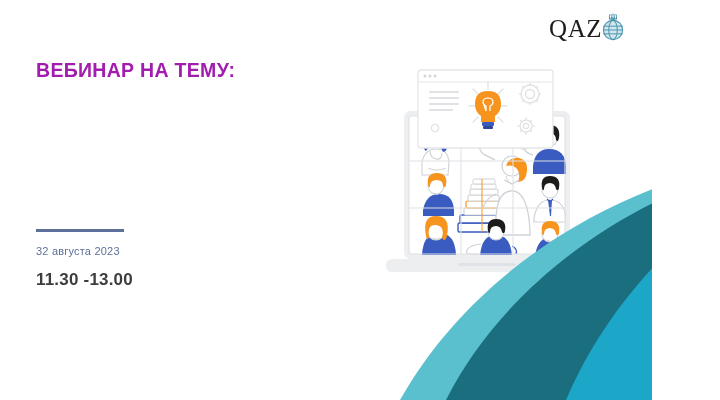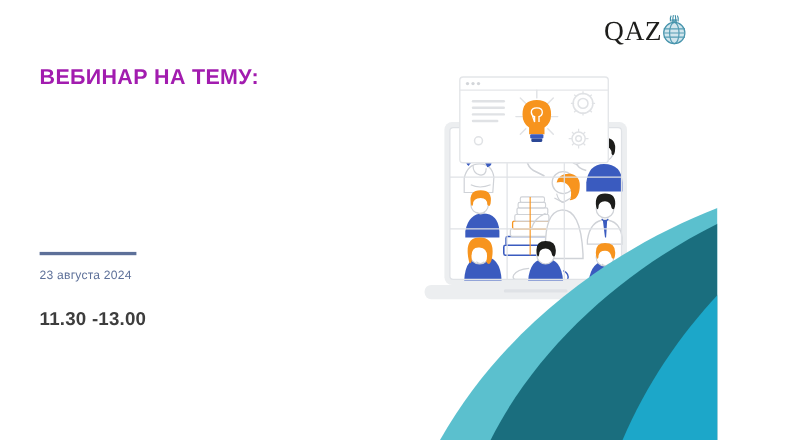--- a/index.html
+++ b/index.html
@@ -77,21 +77,21 @@
     position: absolute;
     left: 36px;
     top: 245px;
     font-size: 11px;
     color: #5d7099;
     letter-spacing: 0.2px;
   }
   #time {
     position: absolute;
     left: 36px;
-    top: 280px;
+    top: 270px;
     font-size: 17px;
     font-weight: bold;
     color: #3d3d3d;
     letter-spacing: 0.2px;
   }
 
   
   #illustration {
     position: absolute;
     left: 378px;
@@ -131,21 +131,21 @@
         <line x1="3.4" y1="20.8" x2="22.6" y2="20.8"></line>
       </g>
       <ellipse cx="13" cy="17" rx="9.6" ry="9.6" fill="#7fb8cb" opacity="0.35"></ellipse>
       <rect x="10.3" y="4.4" width="5.4" height="2.6" rx="0.6" fill="#3f8fa8" opacity="0.8"></rect>
     </svg>
   </div>
 
   <div id="headline">ВЕБИНАР НА ТЕМУ:</div>
 
   <div id="divider"></div>
-  <div id="date">23 августа 2024</div>
+  <div id="date">32 августа 2023</div>
   <div id="time">11.30 -13.00</div>
 
   <div id="illustration">
     <svg width="260" height="232" viewBox="0 0 260 232">
       <defs>
         <clipPath id="screenClip">
             <rect x="30" y="57" width="158" height="140" rx="2"></rect>
           </clipPath>
       </defs>
 

